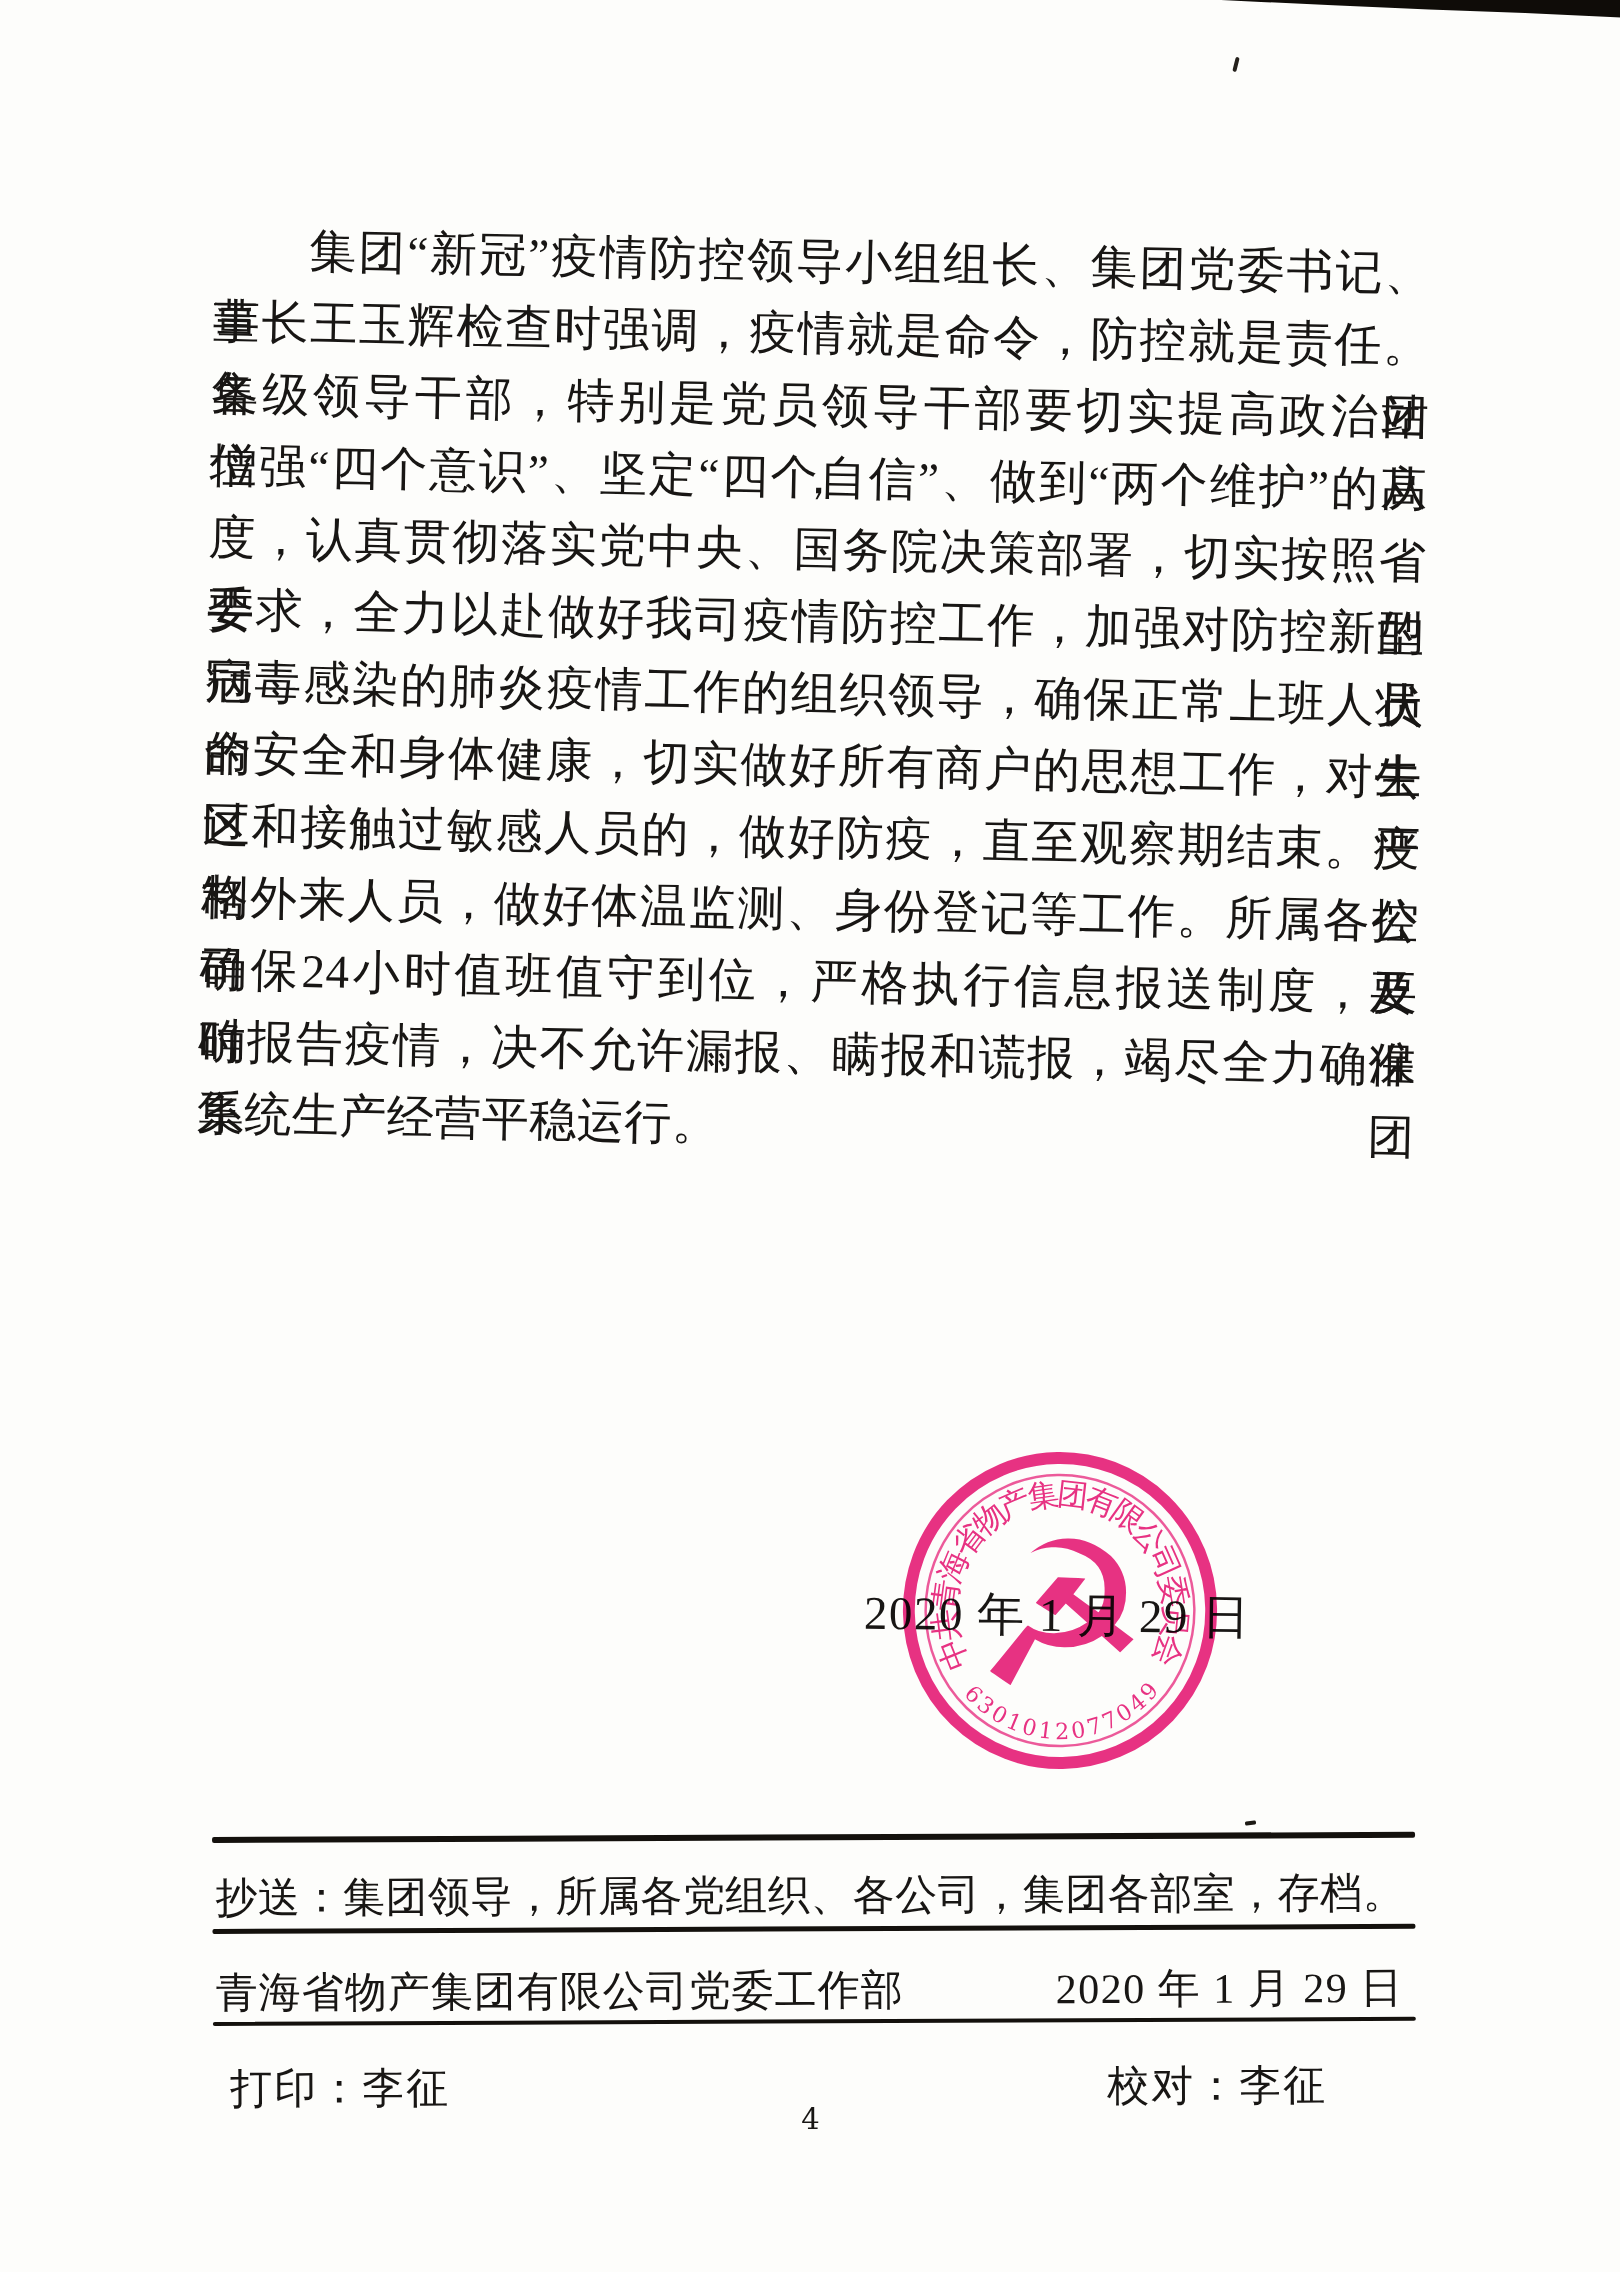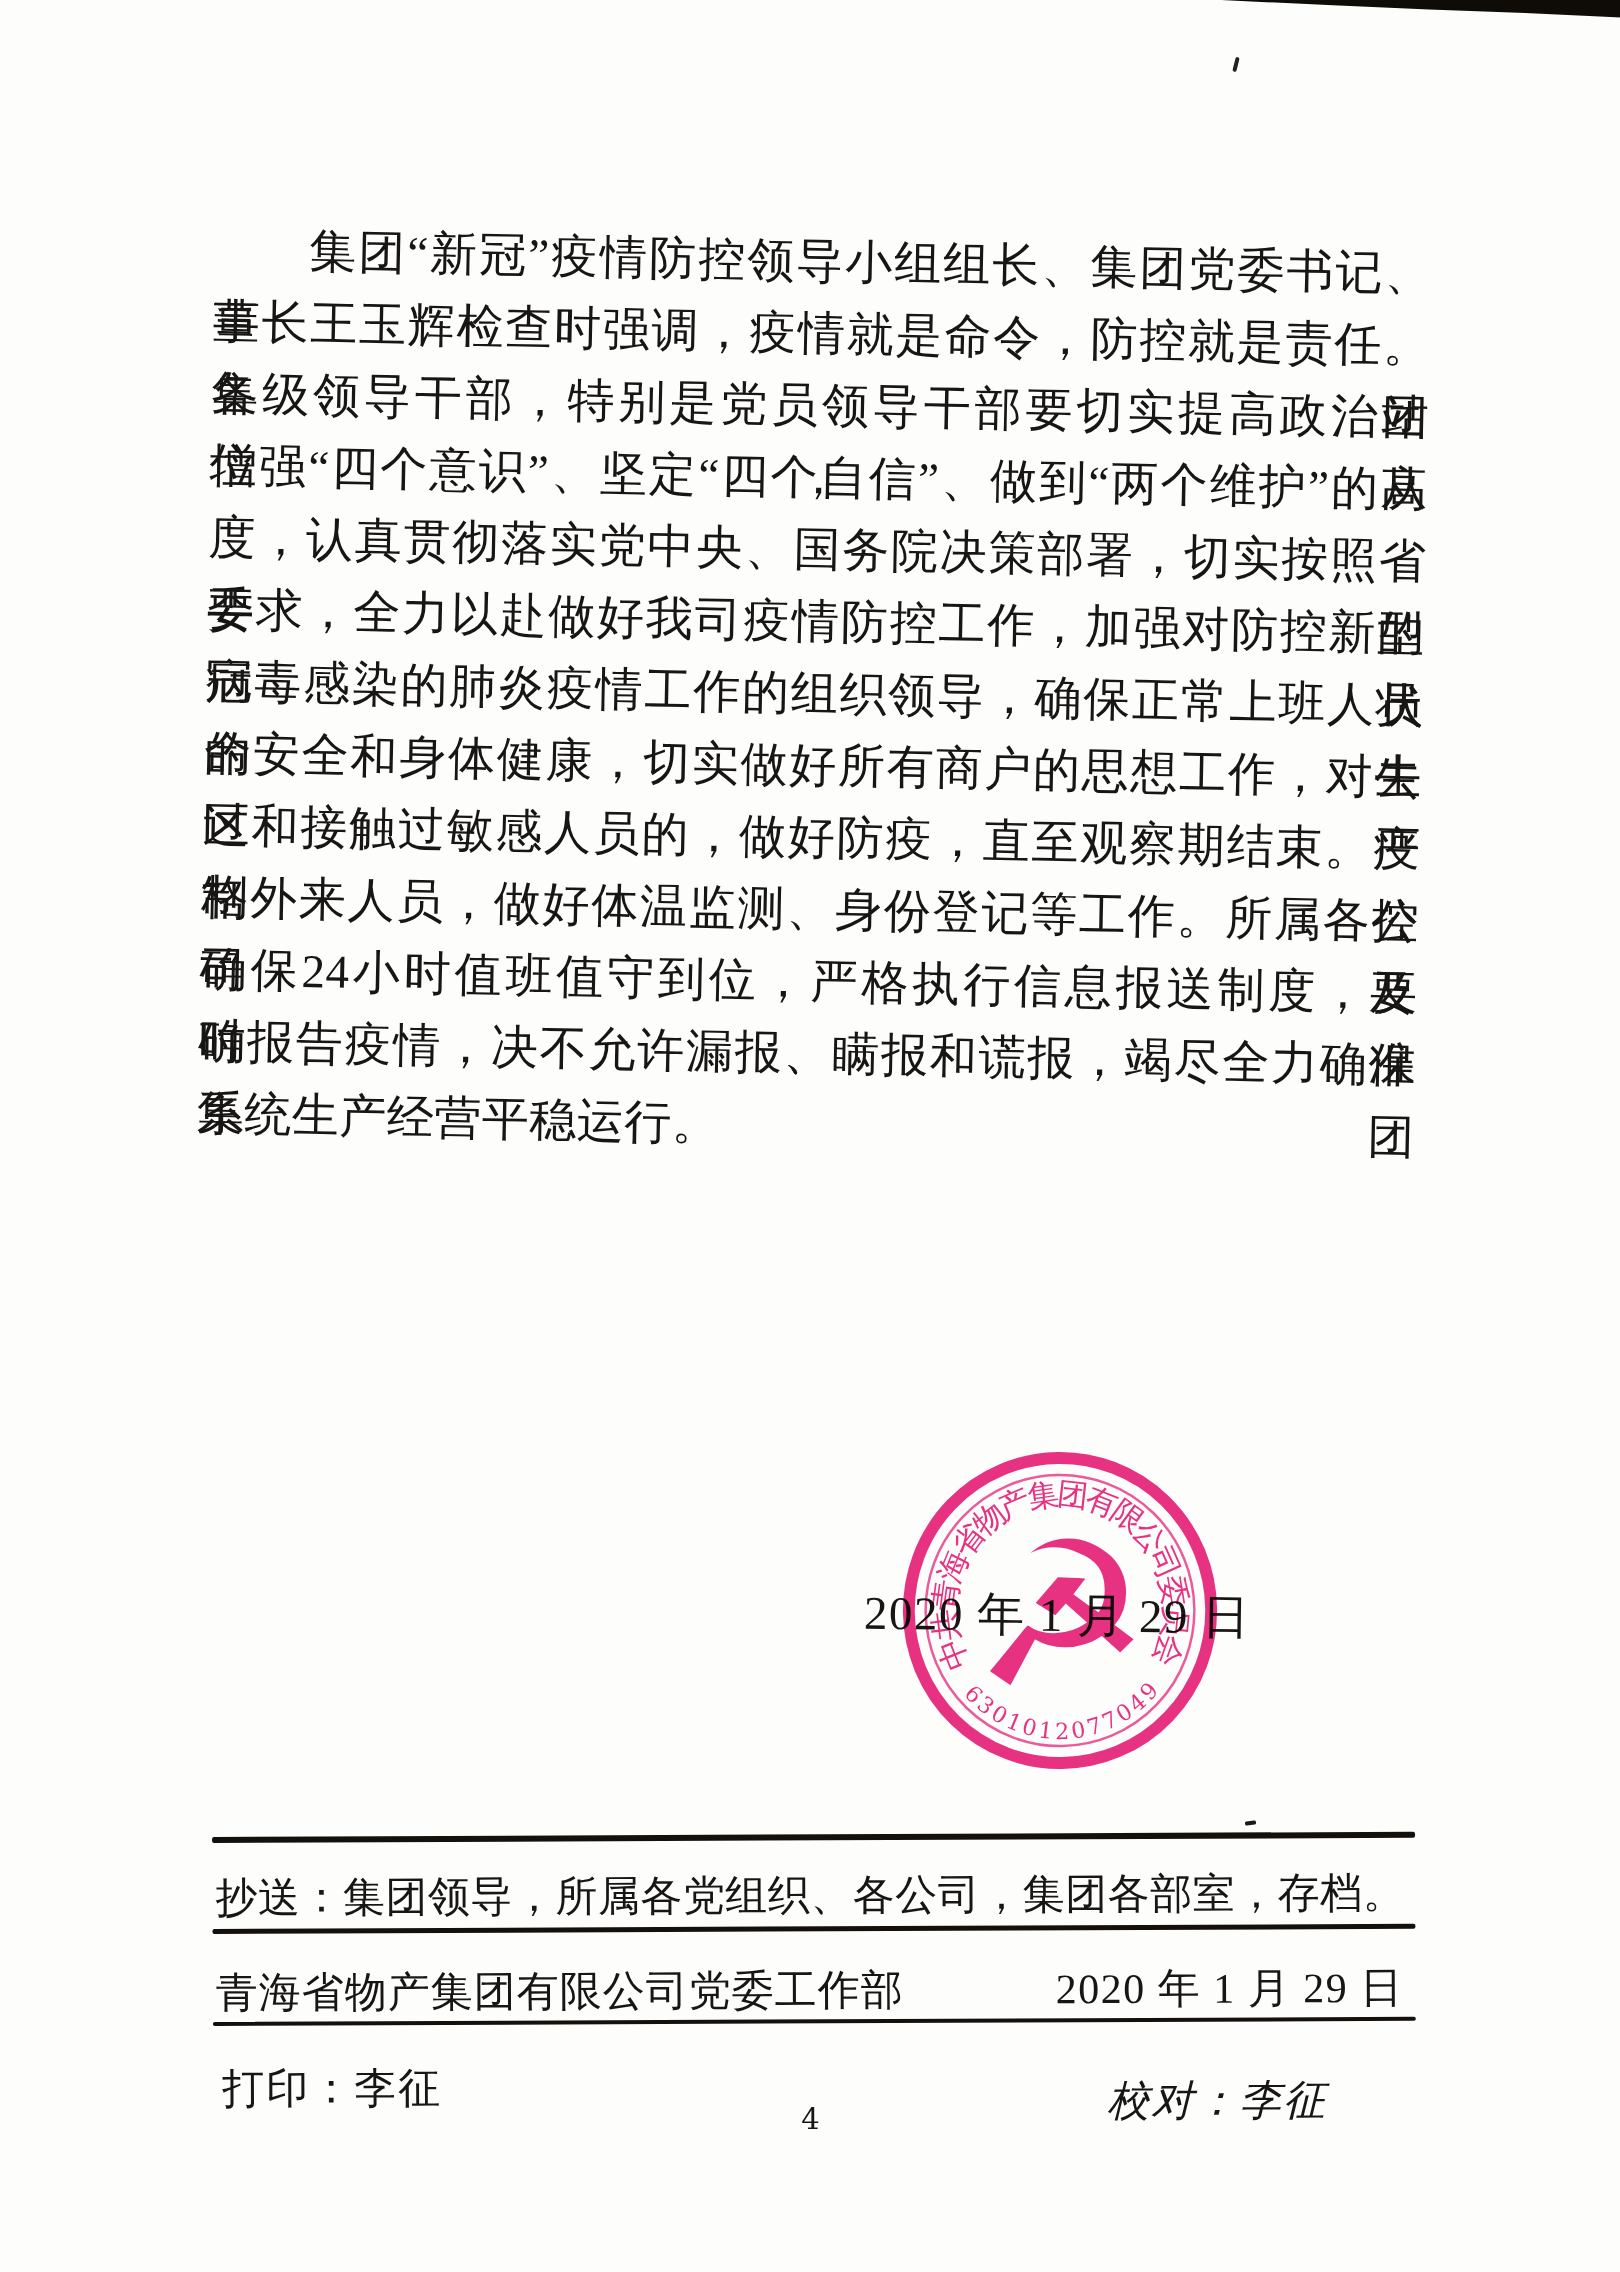--- a/index.html
+++ b/index.html
@@ -59,22 +59,22 @@
   .rule-1{top:12px;height:6.4px;}
   .rule-2{top:104px;height:5.4px;}
   .rule-3{top:197px;height:4.4px;}
   .f-row{position:absolute;left:0;width:100%;white-space:nowrap;font-size:42px;}
   .cc-row{top:45px;}
   .cc-row .txt{position:absolute;left:3px;top:0;letter-spacing:0.5px;}
   .dept-row{top:140px;}
   .issuer{position:absolute;left:3px;top:0;letter-spacing:1px;}
   .issue-date{position:absolute;right:12px;top:0;letter-spacing:1.5px;}
   .print-row{top:236px;}
-  .print-credit{position:absolute;left:9px;top:0;letter-spacing:2px;}
-  .proof-credit{position:absolute;left:894px;top:16px;letter-spacing:2px;font-style:italic;}
+  .print-credit{position:absolute;left:17px;top:0;letter-spacing:2px;}
+  .proof-credit{position:absolute;left:894px;top:1px;letter-spacing:2px;}
   .page-num{
     position:absolute;left:771px;top:2102px;width:79px;text-align:center;
     font-size:29px;font-family:"DejaVu Serif","Liberation Serif",serif;
   }
 </style>
 </head>
 <body>
 
 <div class="smudge"></div>
 <div class="speck"></div>

